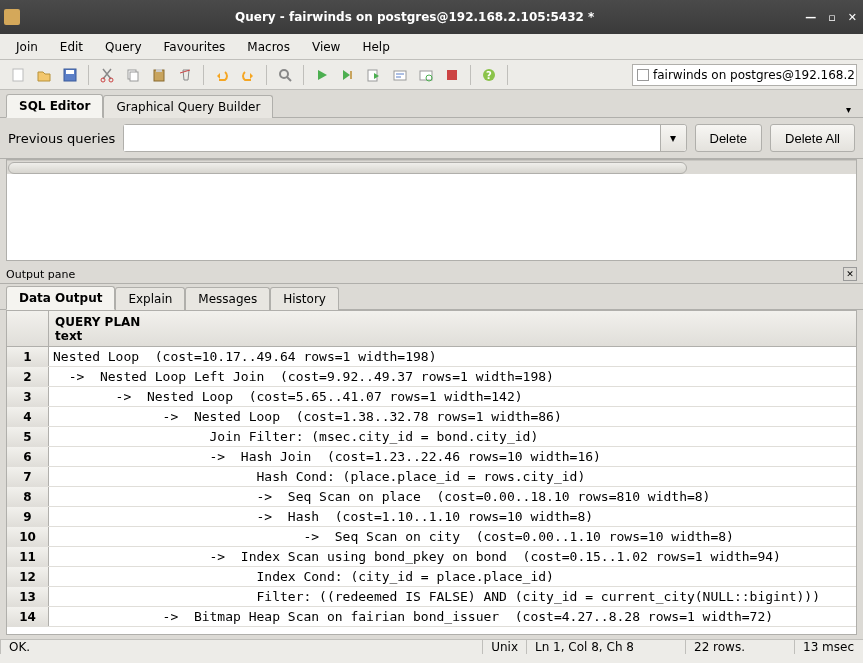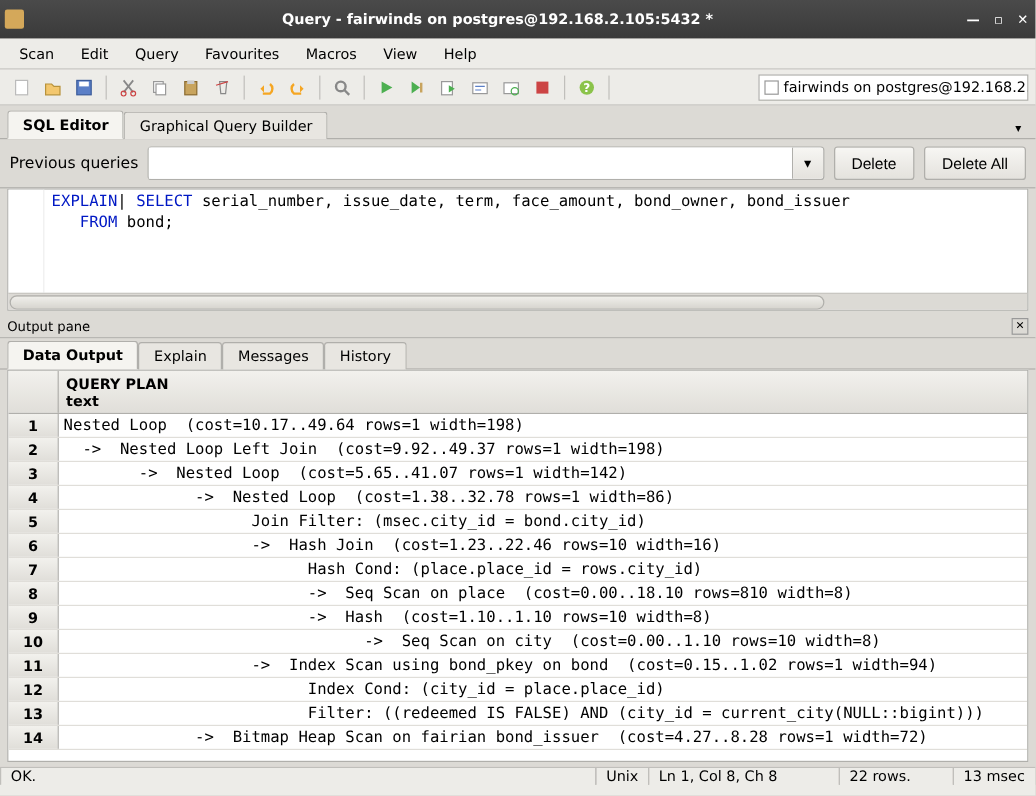--- a/index.html
+++ b/index.html
@@ -9,24 +9,24 @@
     background: #dcdad5;
     width: 863px;
     height: 663px;
     overflow: hidden;
     display: flex;
     flex-direction: column;
   }
   .titlebar {
     background: linear-gradient(#4a4a4a, #3a3a3a);
     color: #fff;
-    height: 16px;
-    display: flex;
-    align-items: center;
-    padding: 16px 4px;
+    height: 34px;
+    display: flex;
+    align-items: center;
+    padding: 0 4px;
     font-weight: bold;
     position: relative;
   }
   .titlebar-icon {
     width: 16px;
     height: 16px;
     background: #d4a85a;
     border-radius: 2px;
     margin-right: 6px;
     flex-shrink: 0;
@@ -319,21 +319,21 @@
   <div class="titlebar-icon"></div>
   <div class="titlebar-title">Query - fairwinds on postgres@192.168.2.105:5432 *</div>
   <div class="titlebar-controls">
     <span class="titlebar-btn">—</span>
     <span class="titlebar-btn">▫</span>
     <span class="titlebar-btn">✕</span>
   </div>
 </div>
 
 <div class="menubar">
-  <div class="menubar-item">Scan</div>
+  <div class="menubar-item">Join</div>
   <div class="menubar-item">Edit</div>
   <div class="menubar-item">Query</div>
   <div class="menubar-item">Favourites</div>
   <div class="menubar-item">Macros</div>
   <div class="menubar-item">View</div>
   <div class="menubar-item">Help</div>
 </div>
 
 <div class="toolbar">
   <div class="tb-btn">
@@ -457,25 +457,20 @@
   <span class="prevq-label">Previous queries</span>
   <div class="prevq-combo">
     <input class="prevq-combo-input" style="">
     <div class="prevq-combo-btn">▾</div>
   </div>
   <button class="btn">Delete</button>
   <button class="btn">Delete All</button>
 </div>
 
 <div class="editor-wrap">
-  <div class="editor">
-    <div class="gutter"></div>
-    <div class="editor-content"><span class="kw">EXPLAIN</span><span>|</span> <span class="kw">SELECT</span><span> serial_number, issue_date, term, face_amount, bond_owner, bond_issuer</span>
-   <span class="kw">FROM</span><span> bond;</span></div>
-  </div>
   <div class="editor-scroll">
     <div class="editor-scroll-thumb"></div>
   </div>
 </div>
 
 <div class="output-pane-label">
   <span>Output pane</span>
   <div class="output-pane-close">✕</div>
 </div>
 
@@ -551,15 +546,15 @@
         <div class="grid-rownum">14</div>
         <div class="grid-cell">              -&gt;  Bitmap Heap Scan on fairian bond_issuer  (cost=4.27..8.28 rows=1 width=72)</div>
       </div>
     </div>
 </div>
 
 <div class="statusbar">
   <div class="status-cell main">OK.</div>
   <div class="status-cell">Unix</div>
   <div class="status-cell" style="width:160px">Ln 1, Col 8, Ch 8</div>
-  <div class="status-cell" style="width:96px">22 rows.</div>
+  <div class="status-cell" style="width:110px">22 rows.</div>
   <div class="status-cell" style="width:70px">13 msec</div>
 </div>
 
 </body></html>

